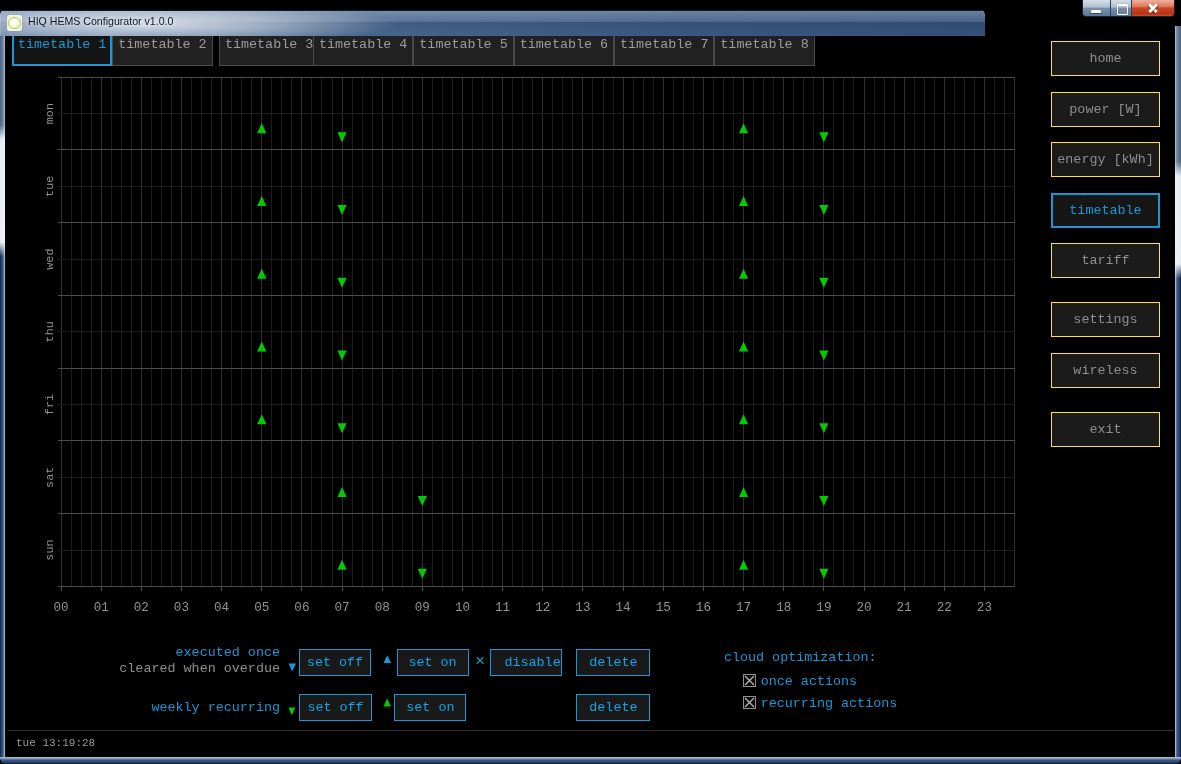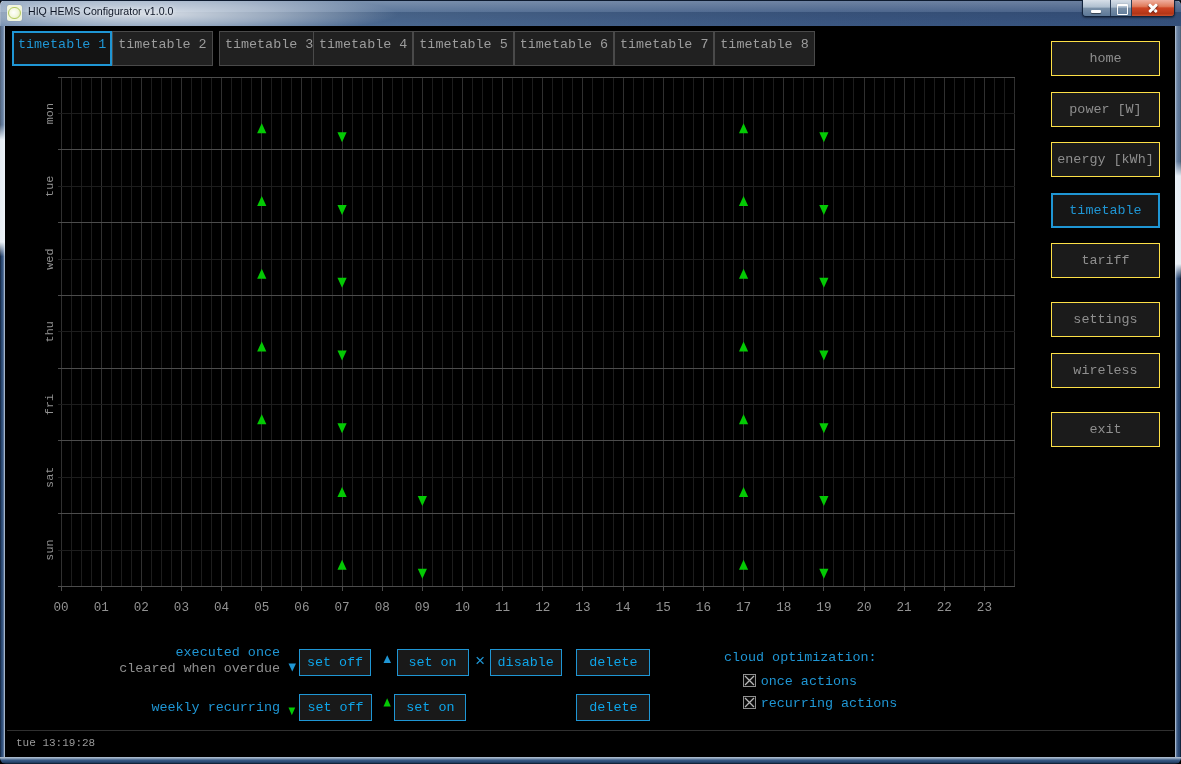--- a/index.html
+++ b/index.html
@@ -1,21 +1,21 @@
 <!DOCTYPE html>
 <html><head><meta charset="utf-8"><style>
 * { margin:0; padding:0; box-sizing:border-box; }
 html,body { width:1181px; height:764px; background:#000; overflow:hidden; }
 body { position:relative; font-family:"Liberation Mono", monospace; }
 .abs { position:absolute; }
 
 
 #frame { position:absolute; inset:0; border-radius:6px 6px 6px 6px;
   background:#000; }
-#titlebar { position:absolute; left:0; top:0; width:1181px; height:26px;
+#titlebar { position:absolute; left:0; top:10px; width:985px; height:26px;
   border-radius:5px 5px 0 0;
   background:
     radial-gradient(ellipse 250px 22px at 148px 14px, rgba(255,255,255,.78) 0%, rgba(255,255,255,.42) 52%, rgba(255,255,255,0) 100%),
     linear-gradient(to bottom, rgba(255,255,255,.28) 0, rgba(255,255,255,.10) 45%, rgba(0,0,0,.08) 46%, rgba(0,0,0,0) 100%),
     linear-gradient(to right, #5d7ca2 0, #54739a 15%, #47648c 40%, #3b5782 70%, #35517c 100%);
   box-shadow: inset 0 1px 0 rgba(255,255,255,.3), inset 1px 0 0 rgba(255,255,255,.15);
 }
 #titlebar::before { content:""; position:absolute; left:0; top:0; width:100%; height:1px; background:#0d1a2e; border-radius:5px 5px 0 0; }
 #ttext { position:absolute; left:28px; top:5px; font-family:"Liberation Sans", sans-serif; font-size:10.6px; color:#0e1626; text-shadow:0 0 4px rgba(255,255,255,.9); }
 #ticon { position:absolute; left:7px; top:5px; width:15px; height:16px; border-radius:2px;
@@ -302,21 +302,21 @@
 <div class="glbl" style="right:901px; top:661.2px;">cleared when overdue</div>
 <svg class="abs" width="9" height="9" style="left:287.8px; top:663px;">
     <path d="M0.5 0.5 L8 0.5 L4.25 8.4 Z" fill="#1f96d4"></path>
   </svg>
 <div class="cbtn" style="left:299px; top:648.6px; width:72px;">set off</div>
 <svg class="abs" width="9" height="9" style="left:382.5px; top:654.6px;">
     <path d="M0.5 8 L8 8 L4.25 0.3 Z" fill="#1f96d4"></path>
   </svg>
 <div class="cbtn" style="left:396.5px; top:648.6px; width:72px;">set on</div>
 <div class="abs" style="left:475px; top:651.5px; color:#1f96d4; font-size:17px;">×</div>
-<div class="cbtn" style="left:489.7px; top:648.6px; width:72px;">disable</div>
+<div class="cbtn" style="left:489.7px; top:648.6px; width:72px;text-align:right;">disable</div>
 <div class="cbtn" style="left:576.4px; top:648.6px; width:74px;">delete</div>
 
 <div class="blbl" style="right:901px; top:700.1px;">weekly recurring</div>
 <svg class="abs" width="8" height="9" style="left:288.3px; top:707.2px;">
     <path d="M0.5 0.5 L7.2 0.5 L3.85 8.2 Z" fill="#04c904"></path>
   </svg>
 <div class="cbtn" style="left:299px; top:693.5px; width:73px;">set off</div>
 <svg class="abs" width="9" height="9" style="left:382.8px; top:698.4px;">
     <path d="M0.5 8.4 L7.8 8.4 L4.15 0.3 Z" fill="#04c904"></path>
   </svg>

